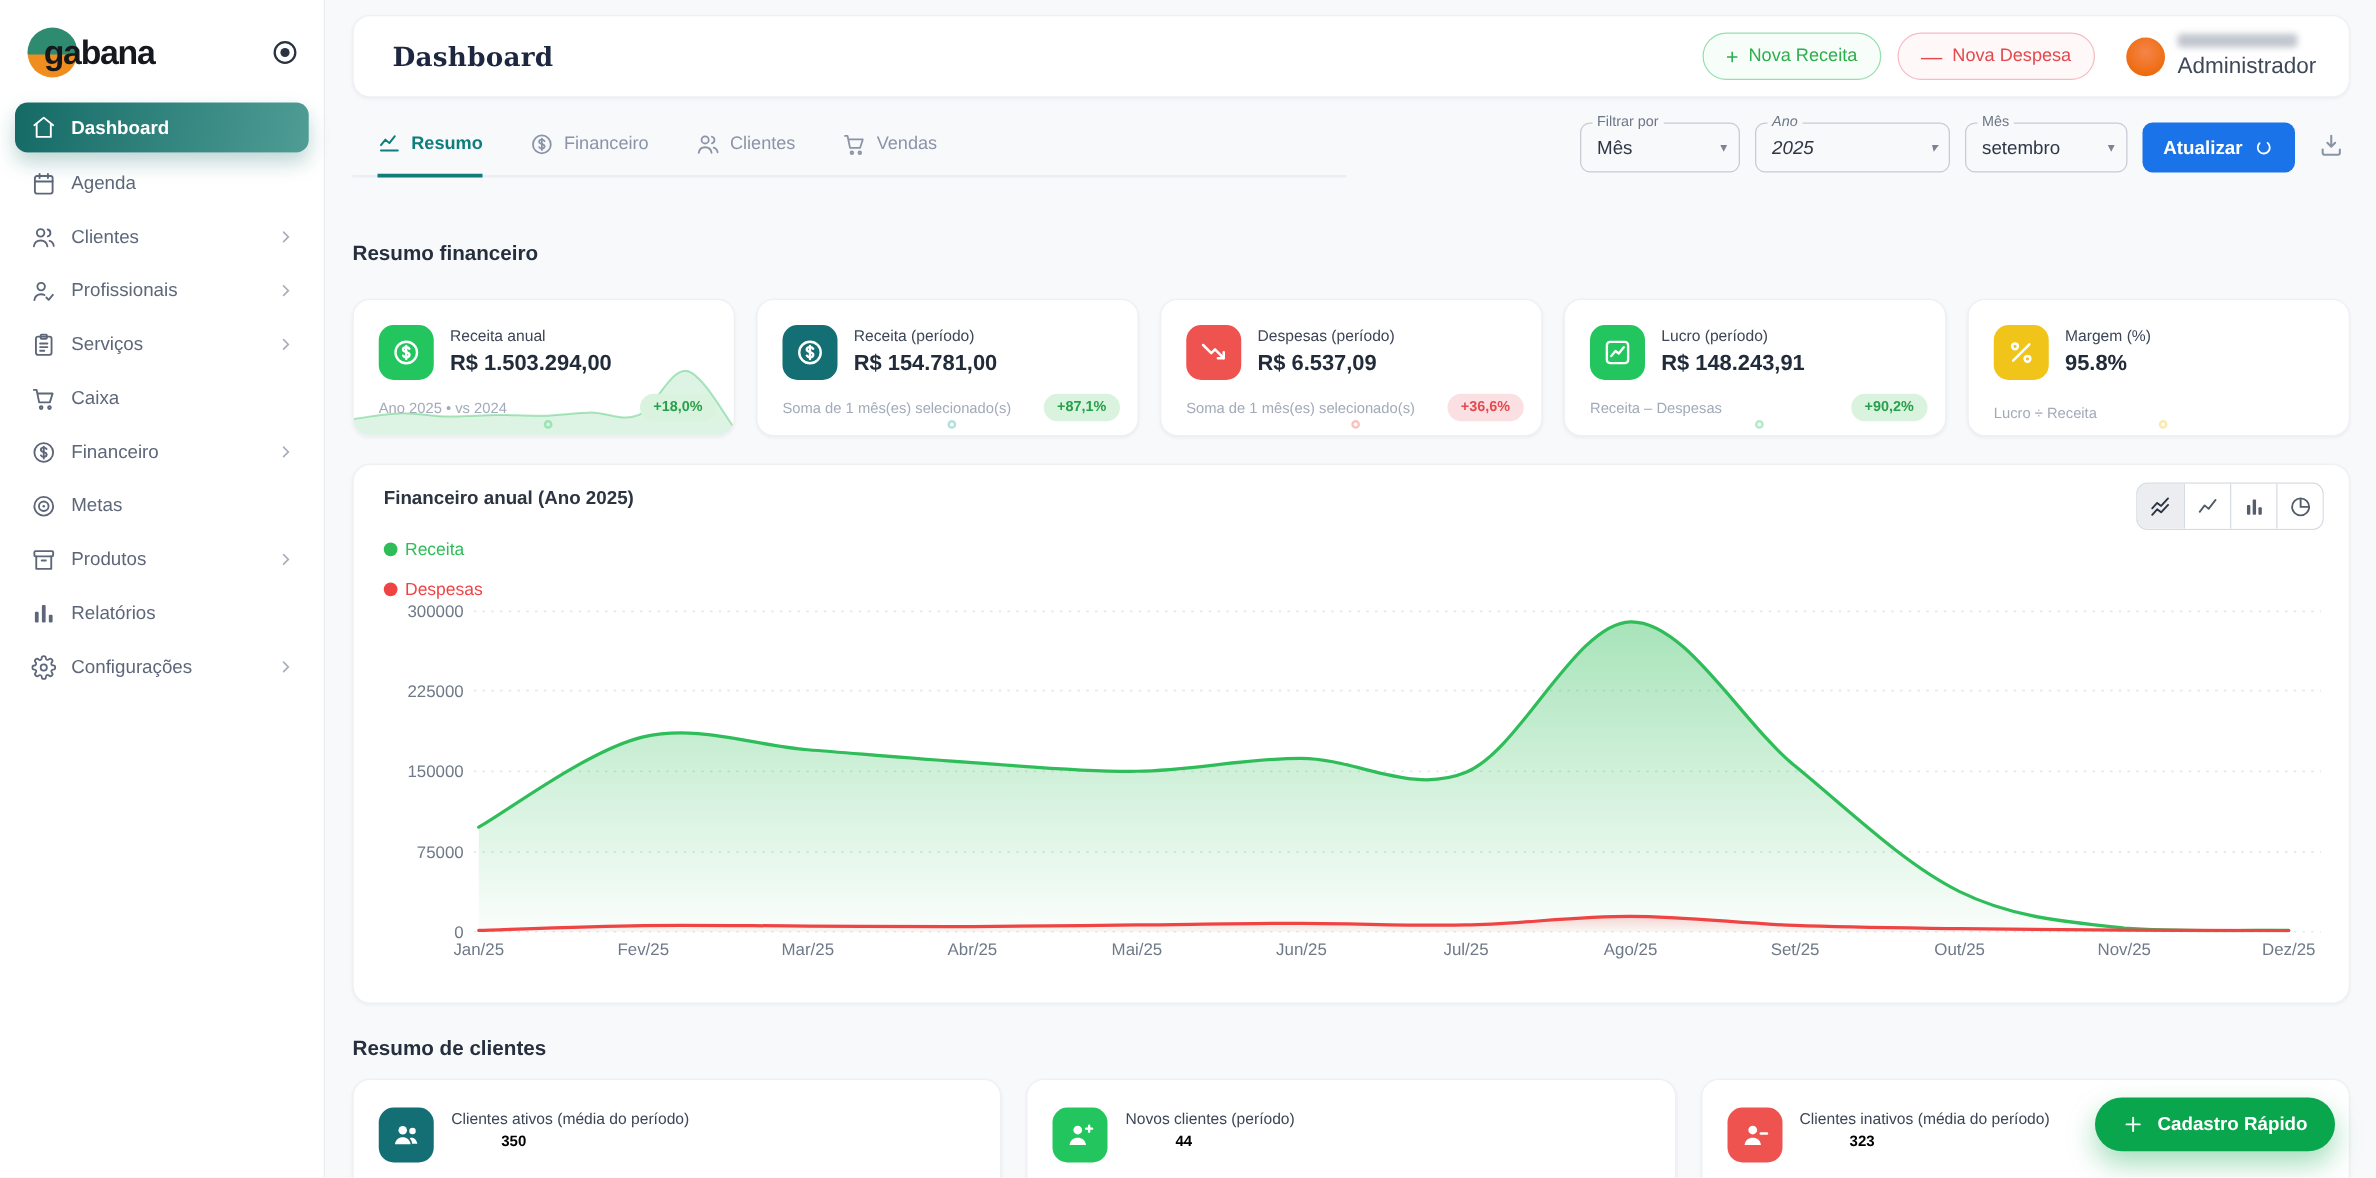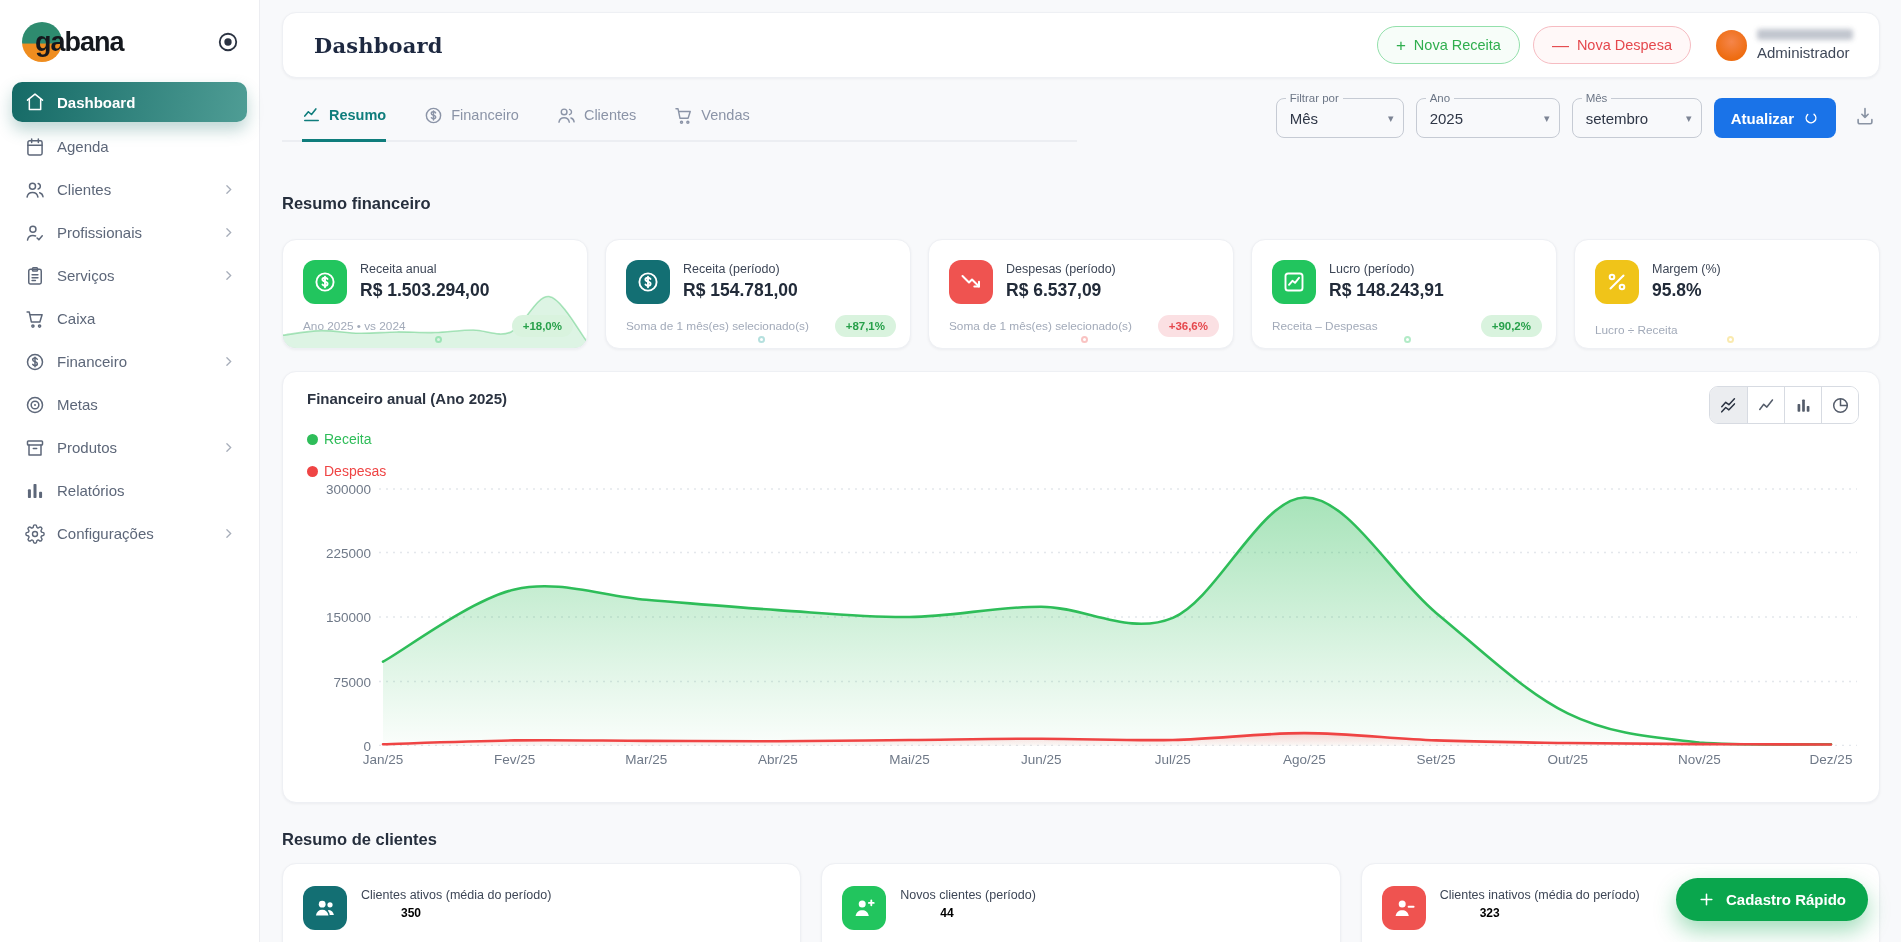--- a/index.html
+++ b/index.html
@@ -60,41 +60,41 @@
     border-radius:999px; font-size:14.5px; background:transparent; cursor:pointer;
     font-family:inherit;
   }
   .pill-btn.green { border:1px solid #93e0ab; color:#2fae4e; background:#f7fdf9; }
   .pill-btn.red   { border:1px solid #f6bcc2; color:#e5484d; background:#fff8f8; }
   .pill-btn .sign { font-size:17px; line-height:1; }
   .user-block { display:flex; align-items:center; gap:10px; margin-left:12px; cursor:pointer; }
   .avatar { width:31px; height:31px; border-radius:50%; background:radial-gradient(circle at 50% 38%, #f5854a 0%, #ee6c10 70%); }
   .user-text { display:flex; flex-direction:column; gap:4px; }
   .blur-bar { width:96px; height:11px; border-radius:3px; background:#b7bcc6; filter:blur(2.5px); opacity:.85; }
-  .user-role { font-size:15px; color:#3f4859; }
+  .user-role { font-size:18px; color:#3f4859; }
 
   
   .controls-row { display:flex; align-items:center; margin-top:16px; height:48px; }
   .tabs { width:795px; display:flex; gap:38px; padding-left:20px; border-bottom:2px solid #eceef2; height:100%; }
   .tab { display:flex; align-items:center; gap:8px; font-size:14.5px; color:#8b94a7; cursor:pointer; padding-bottom:4px; }
   .tab .t-icon { width:19px; height:19px; display:flex; }
   .tab .t-icon svg { width:19px; height:19px; }
   .tab.active { color:#0f7d7c; font-weight:bold; border-bottom:3px solid #0f7d7c; margin-bottom:-2px; }
   .filters { margin-left:auto; display:flex; align-items:center; gap:12px; }
   .select {
     position:relative; height:40px; border:1px solid #c6cbd4; border-radius:8px;
     display:flex; align-items:center; padding:0 28px 0 13px; font-size:15px; color:#2f3747;
     cursor:pointer; background:transparent;
   }
   .select .flabel {
     position:absolute; top:-7px; left:9px; font-size:11.5px; color:#6c7686;
     background:#f8f9fb; padding:0 4px; white-space:nowrap;
   }
   .select .caret { position:absolute; right:9px; top:50%; transform:translateY(-50%); color:#7c8494; font-size:11px; }
-  .sel-filter { width:128px; } .sel-year { width:144px; } .sel-month { width:130px; }
+  .sel-filter { width:128px; } .sel-year { width:156px;font-style:italic; } .sel-month { width:130px; }
   .btn-primary {
     height:40px; padding:0 17px; background:#1a73e8; border:none; border-radius:8px;
     color:#fff; font-size:15px; font-weight:bold; display:flex; align-items:center; gap:9px;
     cursor:pointer; font-family:inherit;
   }
   .btn-primary svg { width:16px; height:16px; }
   .icon-btn { width:26px; height:26px; color:#8a94a4; background:none; border:none; cursor:pointer; margin-left:6px; display:flex; }
   .icon-btn svg { width:22px; height:22px; }
 
   

